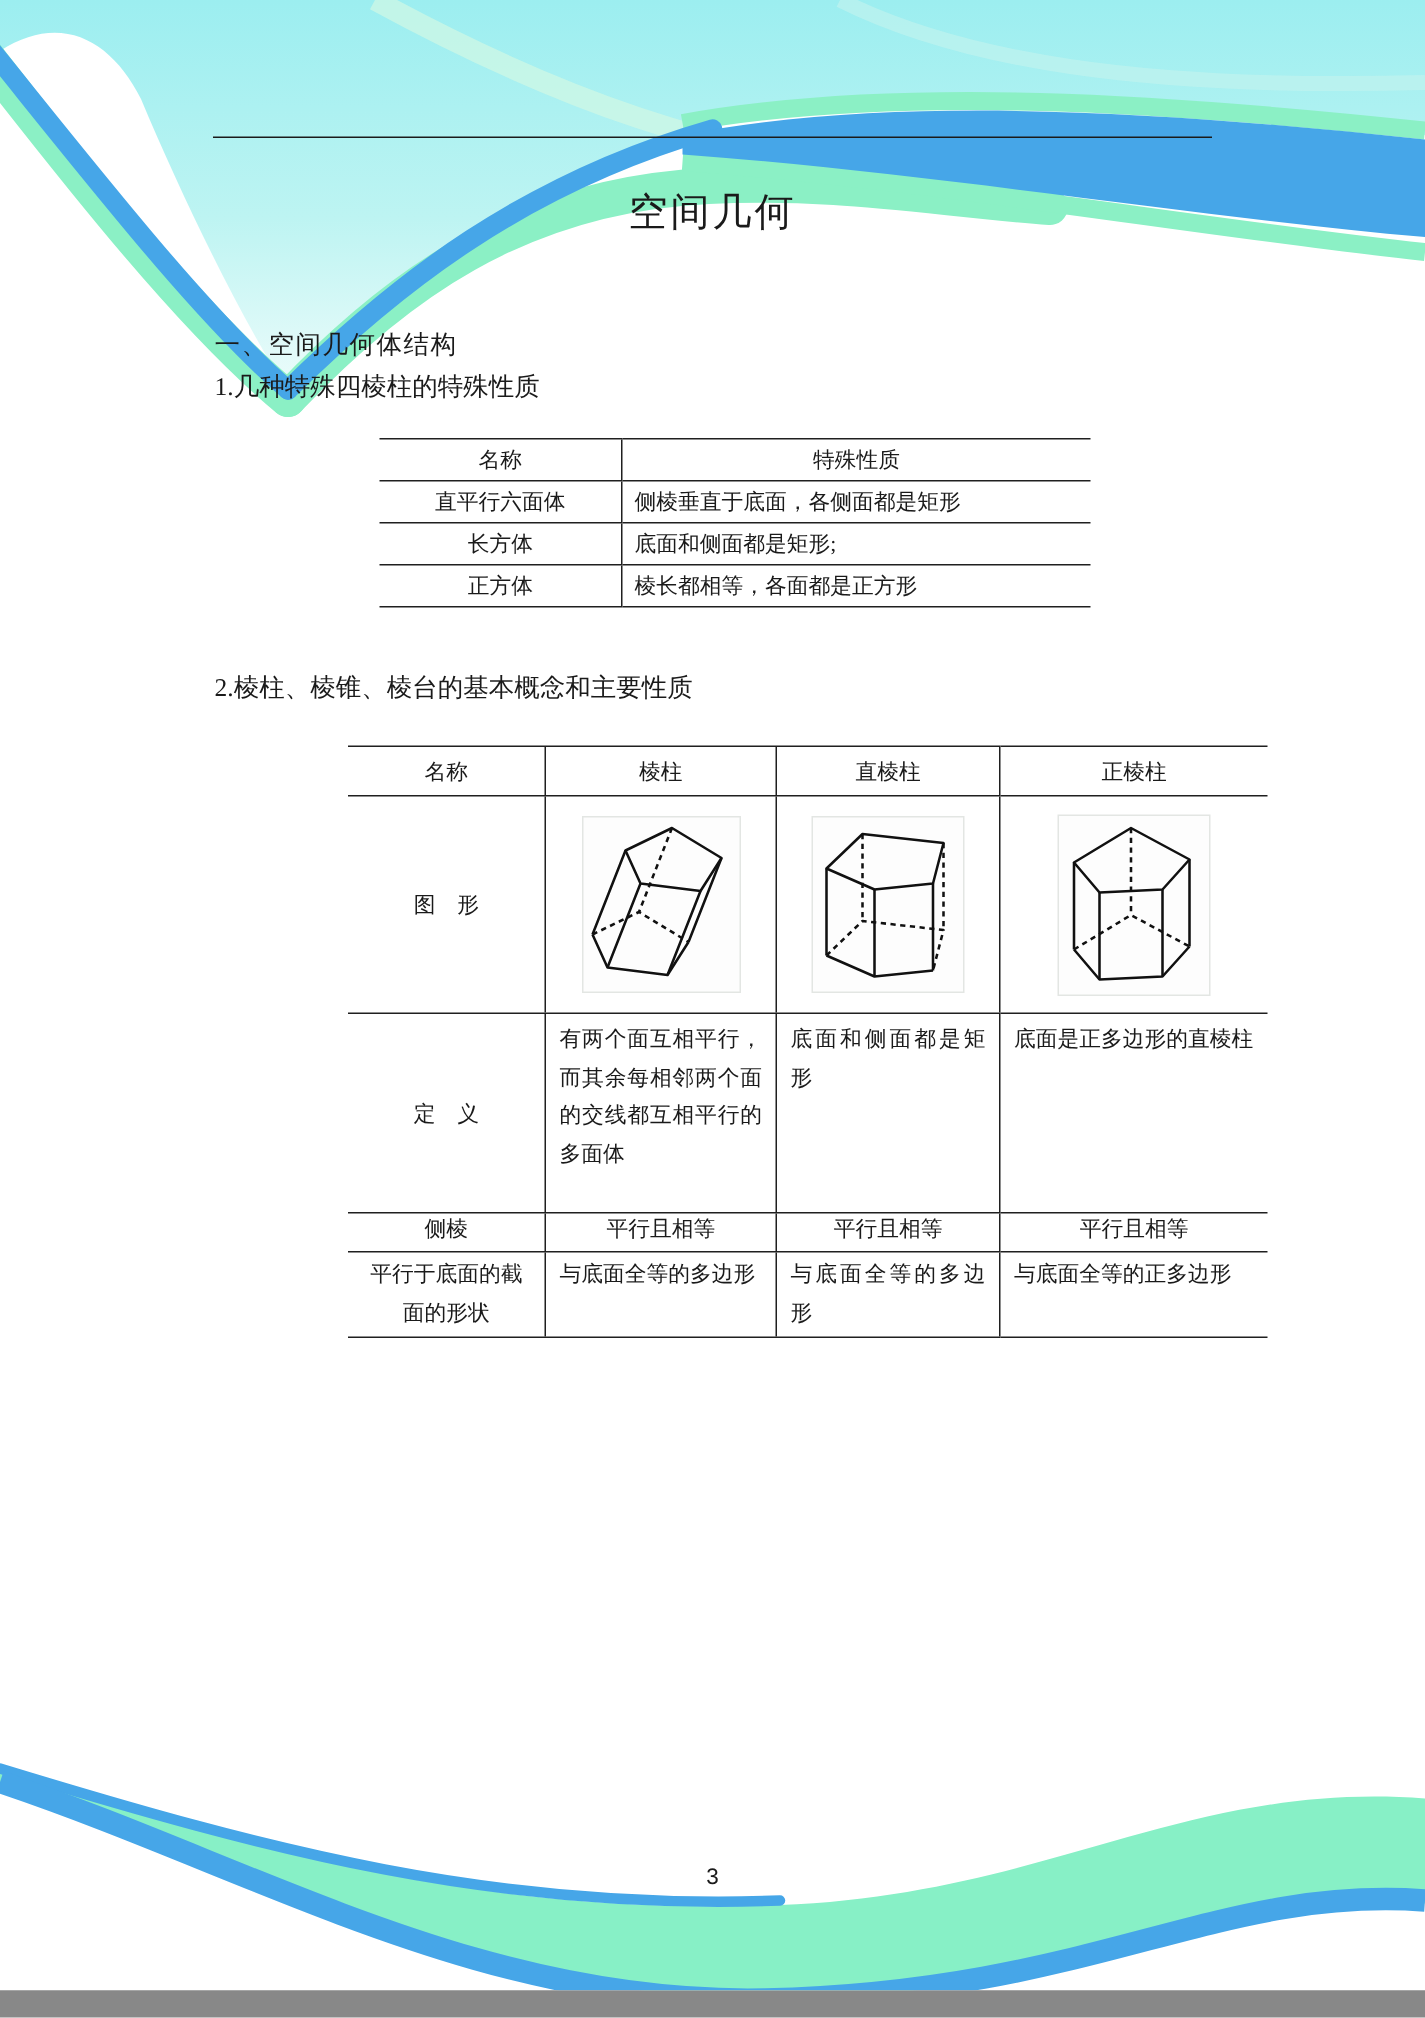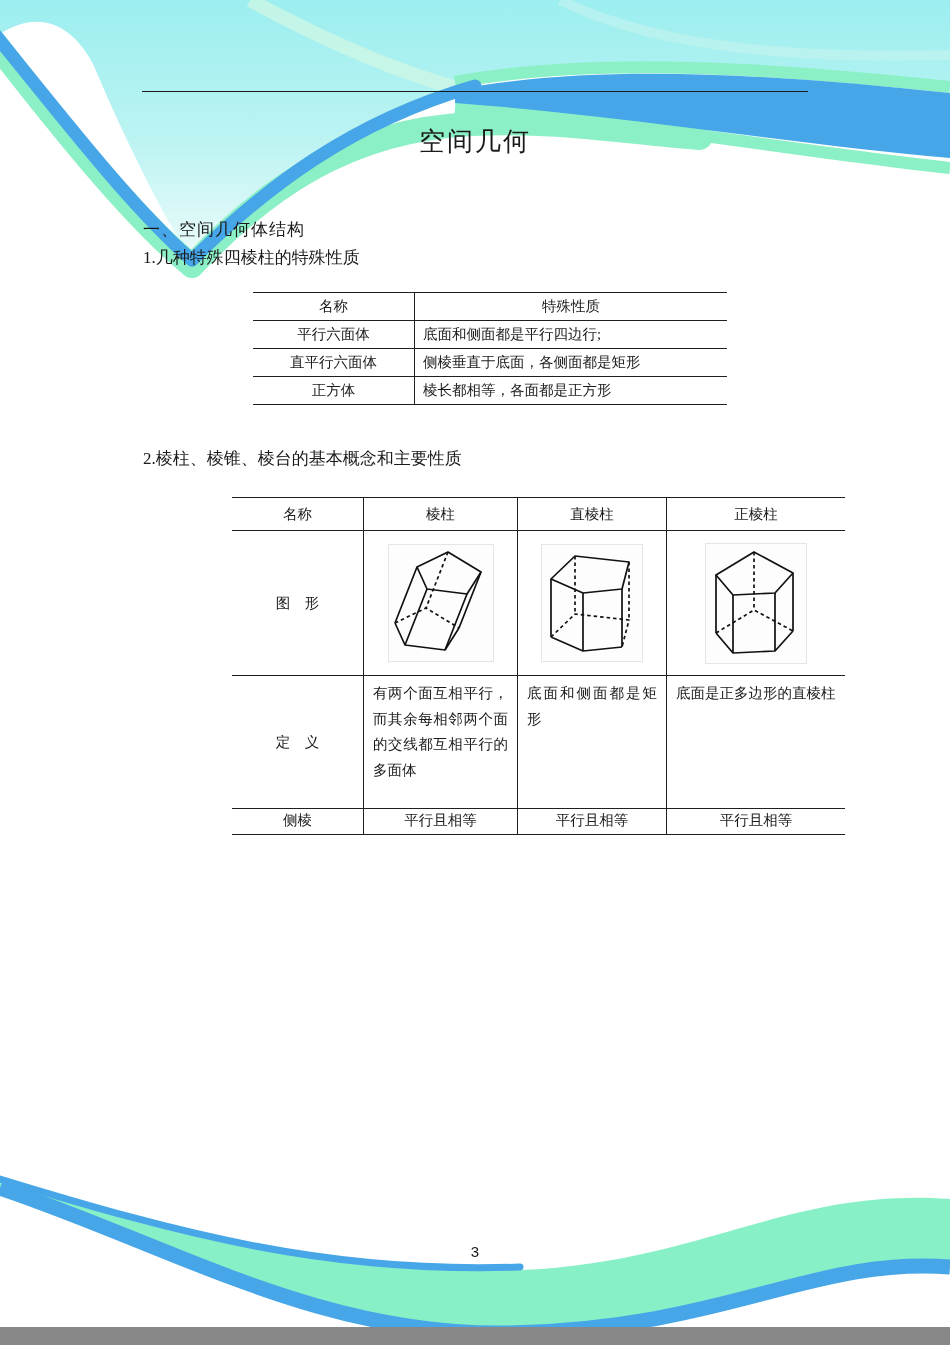--- a/index.html
+++ b/index.html
@@ -110,26 +110,26 @@
   <div class="sec-heading">一、空间几何体结构</div>
   <div id="item1" class="item-label">1.几种特殊四棱柱的特殊性质</div>
 
   <table id="table1">
     <tbody>
       <tr>
         <td class="c1">名称</td>
         <td class="c2" style="text-align:center">特殊性质</td>
       </tr>
       <tr>
-        <td class="c1">平行六面体</td>
-        <td class="c2">底面和侧面都是平行四边行;</td>
-      </tr>
-      <tr>
         <td class="c1">直平行六面体</td>
         <td class="c2">侧棱垂直于底面，各侧面都是矩形</td>
+      </tr>
+      <tr>
+        <td class="c1">长方体</td>
+        <td class="c2">底面和侧面都是矩形;</td>
       </tr>
       <tr>
         <td class="c1">正方体</td>
         <td class="c2">棱长都相等，各面都是正方形</td>
       </tr>
     </tbody>
   </table>
 
   <div id="item2" class="item-label">2.棱柱、棱锥、棱台的基本概念和主要性质</div>
 
@@ -194,20 +194,26 @@
 
       <tr class="small">
         <td class="col0">侧棱</td>
         <td class="col1">平行且相等</td>
         <td class="col2">平行且相等</td>
         <td class="col3">平行且相等</td>
       </tr>
 
 
 
+      <tr class="last">
+        <td class="col0">平行于底面的截面的形状</td>
+        <td class="col1 val">与底面全等的多边形</td>
+        <td class="col2 val">与底面全等的多边形</td>
+        <td class="col3 val">与底面全等的正多边形</td>
+      </tr>
     </tbody>
   </table>
 
   <div id="page-num">3</div>
 
   <svg id="bottom-decor" class="decor" width="950" height="240" viewBox="0 0 950 240">
 
     <path fill="#87f0c6" d="M0,95
       C180,150 330,190 520,183
       C700,176 790,100 950,112

